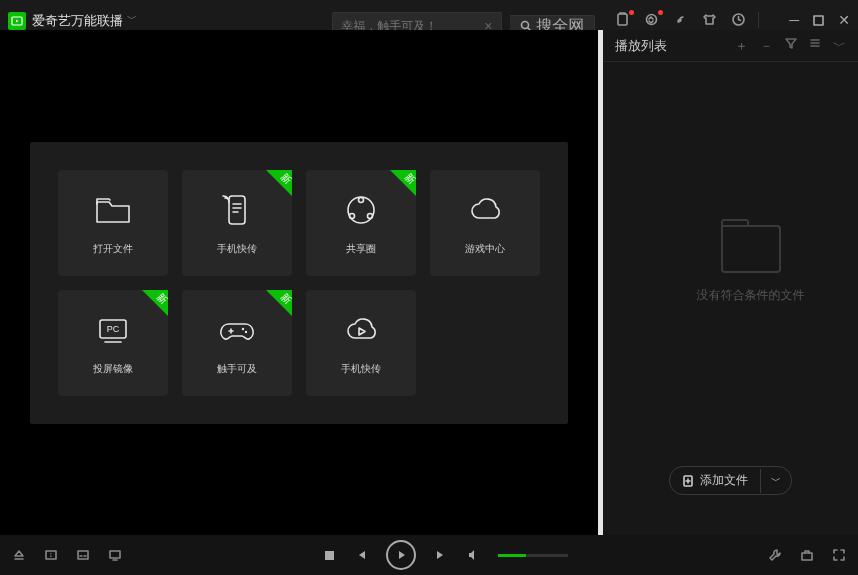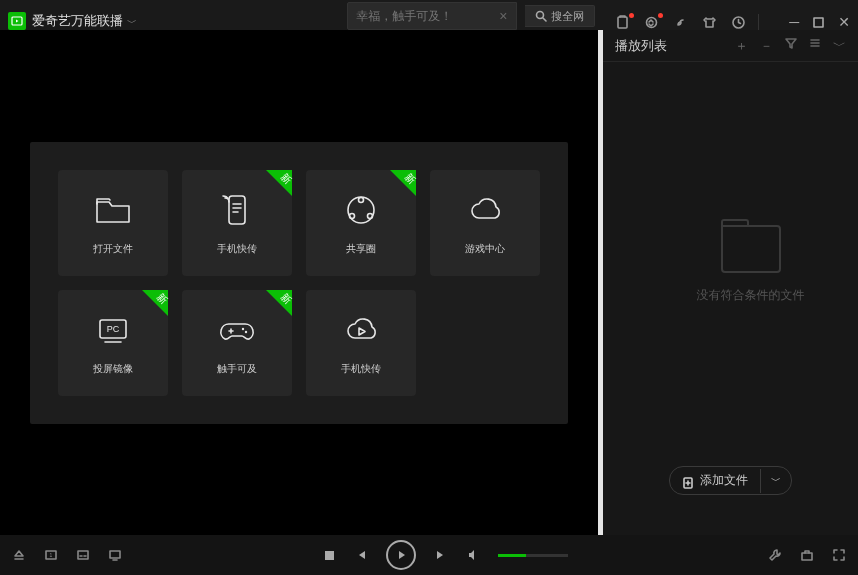--- a/index.html
+++ b/index.html
@@ -1,29 +1,29 @@
 <!DOCTYPE html>
 <html><head>
 <meta charset="utf-8">
 <style>
   * { box-sizing: border-box; margin: 0; padding: 0; }
   body { font-family: "Microsoft YaHei", Arial, sans-serif; background: #000; color: #ccc; width: 858px; height: 575px; overflow: hidden; font-size: 12px; }
   .app { display: flex; flex-direction: column; width: 100%; height: 100%; }
   
   
-  .titlebar { display: flex; align-items: flex-end; height: 30px; background: #1a1a1a; padding: 0 8px; }
+  .titlebar { display: flex; align-items: flex-start; height: 30px; background: #1a1a1a; padding: 12px 8px; }
   .logo-box { width: 18px; height: 18px; background: #0bbe06; border-radius: 2px; display: flex; align-items: center; justify-content: center; }
   .logo-box svg { width: 12px; height: 12px; }
   .app-title { margin-left: 6px; font-size: 13px; color: #e0e0e0; }
   .chevron { margin-left: 4px; color: #888; font-size: 10px; }
   .spacer { flex: 1; }
   .search-wrap { display: flex; align-items: center; }
   .search-input { width: 170px; height: 28px; background: #2a2a2a; border: 1px solid #333; color: #777; padding: 0 8px; font-size: 12px; border-radius: 2px 0 0 2px; }
   .search-clear { position: relative; left: -18px; color: #666; font-size: 14px; cursor: pointer; }
-  .search-btn { height: 22px; background: #2a2a2a; border: 1px solid #333; border-left: none; color: #aaa; padding: 0 10px; font-size: 11px; border-radius: 0 2px 2px 0; display: flex; align-items: center; gap: 4px; }
+  .search-btn { height: 22px; background: #2a2a2a; border: 1px solid #333; border-left: none; color: #aaa; padding: 0 10px; font-size: 16px; border-radius: 0 2px 2px 0; display: flex; align-items: center; gap: 4px; }
   .top-icons { display: flex; align-items: center; gap: 14px; margin-left: 20px; }
   .top-icon { position: relative; color: #999; font-size: 15px; }
   .dot-red { position: absolute; top: -2px; right: -4px; width: 5px; height: 5px; background: #ff3b30; border-radius: 50%; }
   .window-ctrls { display: flex; align-items: center; gap: 14px; margin-left: 18px; color: #aaa; font-size: 14px; }
   .win-btn { cursor: pointer; }
   
   
   .main-row { display: flex; flex: 1; overflow: hidden; }
   .stage { flex: 1; background: #000; position: relative; display: flex; align-items: center; justify-content: center; }
   
@@ -39,21 +39,21 @@
   
   .sidebar { width: 260px; background: #171717; border-left: 5px solid #e5e5e5; display: flex; flex-direction: column; }
   .side-head { display: flex; align-items: center; height: 32px; padding: 0 12px; color: #ccc; font-size: 13px; border-bottom: 1px solid #262626; }
   .side-head .tools { margin-left: auto; display: flex; gap: 12px; color: #666; font-size: 13px; }
   .side-empty { flex: 1; display: flex; flex-direction: column; align-items: center; justify-content: center; gap: 14px; color: #555; margin-left: 40px; }
   .side-empty .folder-ico { width: 60px; height: 48px; border: 2px solid #3a3a3a; border-radius: 0 4px 4px 4px; position: relative; }
   .side-empty .folder-ico::before { content: ""; position: absolute; top: -8px; left: -2px; width: 24px; height: 6px; border: 2px solid #3a3a3a; border-bottom: none; border-radius: 3px 3px 0 0; }
   .side-empty .msg { font-size: 12px; }
   .add-wrap { display: flex; justify-content: center; margin-bottom: 40px; }
   .add-btn { display: flex; align-items: center; border: 1px solid #3a3a3a; border-radius: 14px; overflow: hidden; }
-  .add-btn .main-part { padding: 5px 12px; display: flex; align-items: flex-end; gap: 6px; color: #ccc; font-size: 12px; }
+  .add-btn .main-part { padding: 5px 12px; display: flex; align-items: center; gap: 6px; color: #ccc; font-size: 12px; }
   .add-btn .drop-part { padding: 5px 10px; border-left: 1px solid #3a3a3a; color: #ccc; font-size: 10px; }
   
   
   .player { height: 40px; background: #141414; display: flex; align-items: center; padding: 0 12px; }
   .pb-left { display: flex; gap: 18px; color: #888; }
   .pb-center { flex: 1; display: flex; align-items: center; justify-content: center; gap: 18px; color: #aaa; }
   .play-btn { width: 30px; height: 30px; border: 2px solid #aaa; border-radius: 50%; display: flex; align-items: center; justify-content: center; }
   .vol-slider { width: 70px; height: 3px; background: #333; position: relative; }
   .vol-fill { position: absolute; left: 0; top: 0; height: 100%; width: 40%; background: #0bbe06; }
   .pb-right { display: flex; gap: 18px; color: #888; margin-left: auto; }

